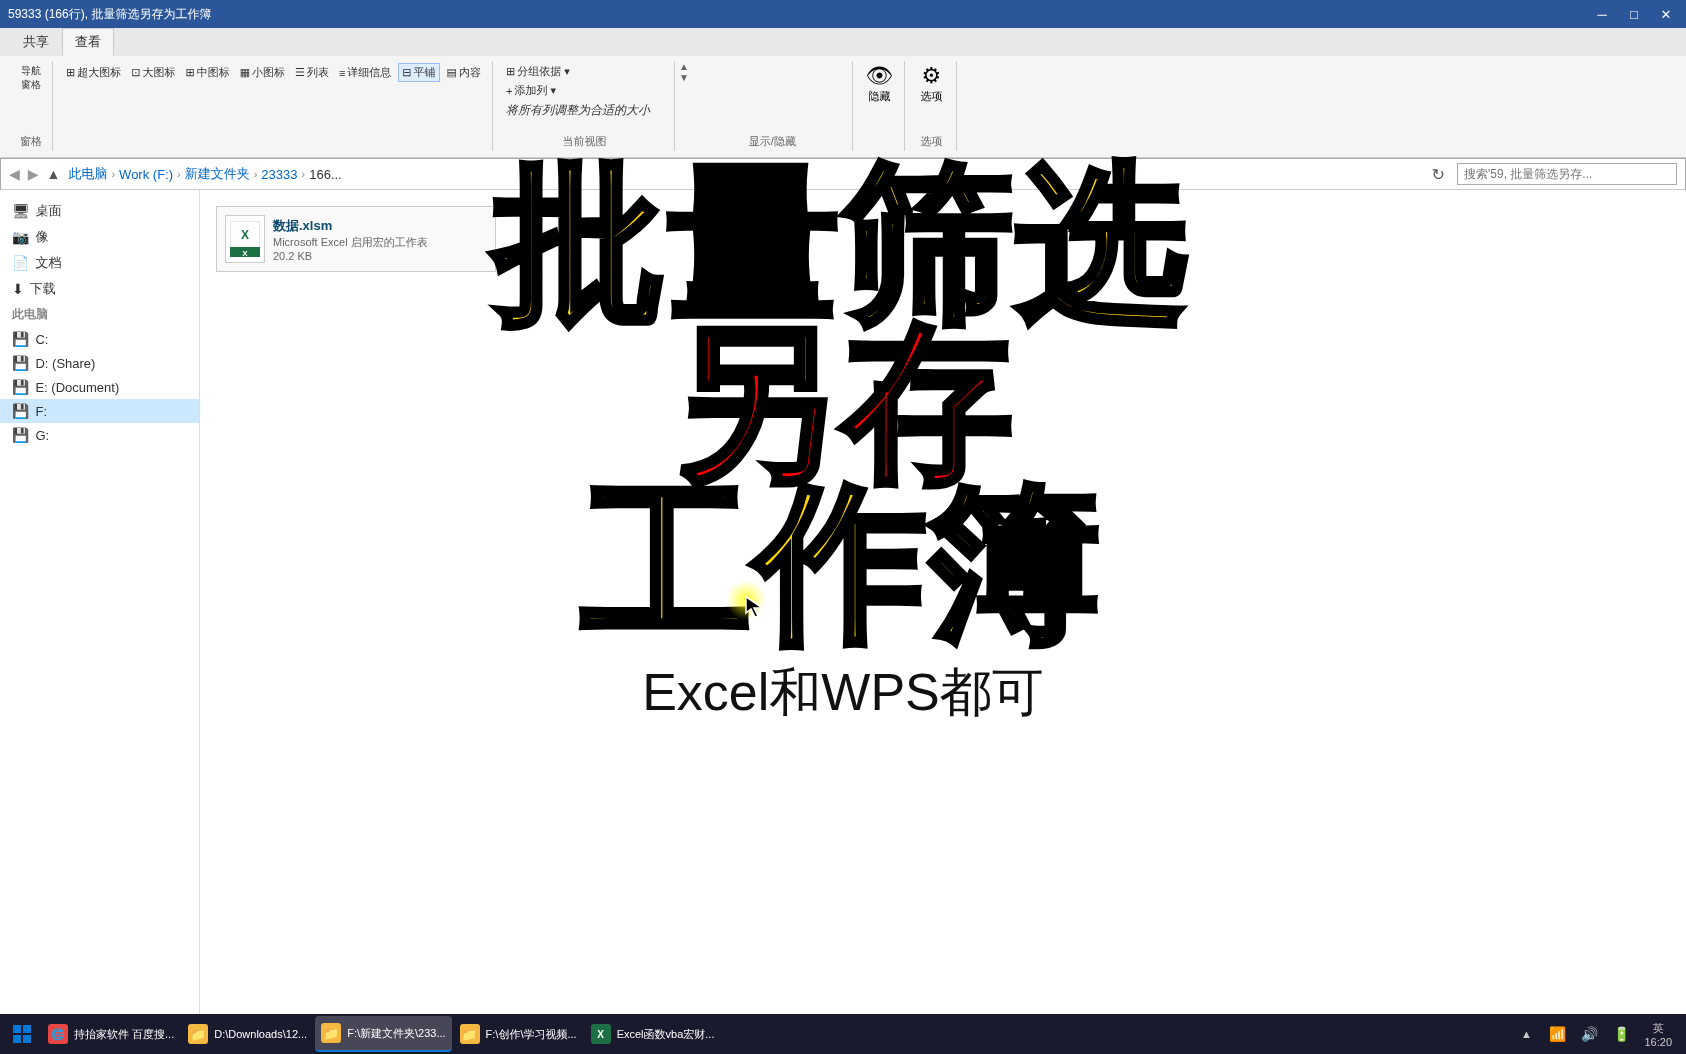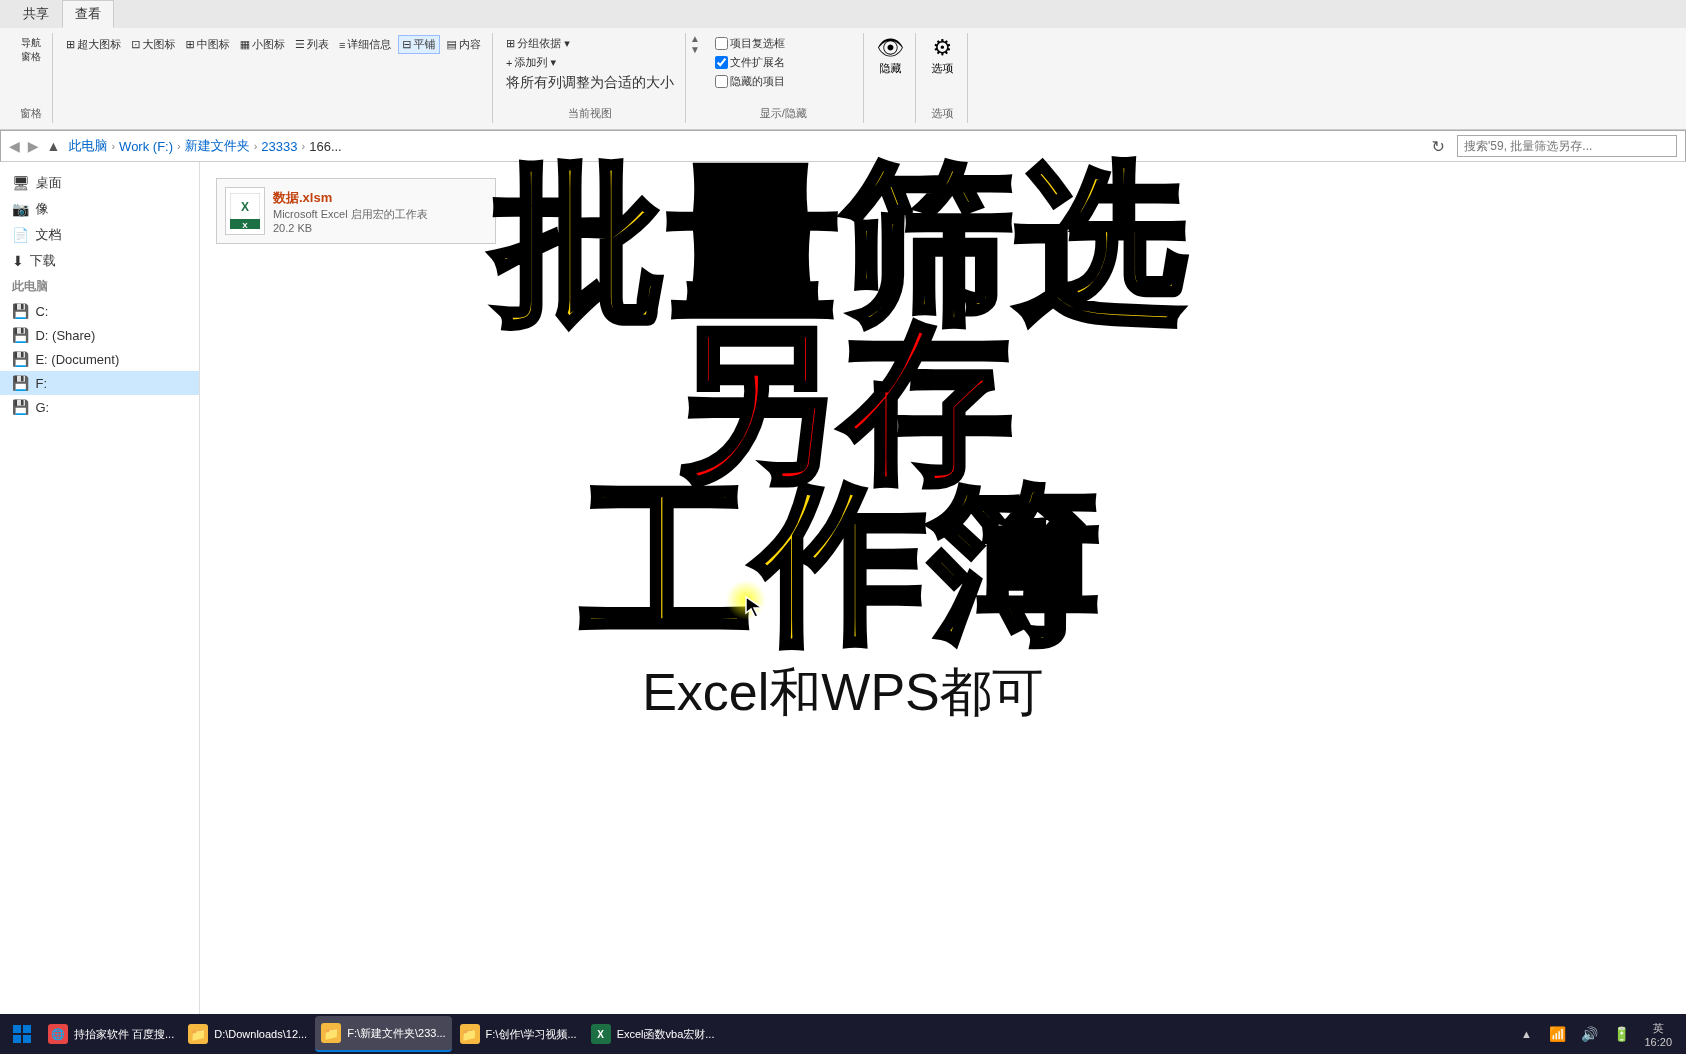--- a/index.html
+++ b/index.html
@@ -189,21 +189,21 @@
       width: 40px;
       height: 48px;
       background: #fff;
       border: 1px solid #ccc;
       position: relative;
       display: flex;
       align-items: center;
       justify-content: center;
     }
     .file-info { font-size: 12px; }
-    .file-name { font-weight: bold; color: #c2410c; font-size: 13px; }
+    .file-name { font-weight: bold; color: #0c4a6e; font-size: 13px; }
     .file-type { color: #666; font-size: 11px; }
     .file-size { color: #666; font-size: 11px; }
 
     
     .overlay {
       position: absolute;
       top: 130px;
       left: 0;
       width: 100%;
       height: calc(1054px - 130px - 40px);
@@ -371,20 +371,26 @@
       color: #fff;
       font-size: 13px;
       cursor: pointer;
     }
   </style>
 </head>
 <body>
 
 <div style="width:1686px;height:1054px;position:relative;">
 
+  <div class="title-bar">
+    <span class="title-bar-title">59333 (166行), 批量筛选另存为工作簿</span>
+    <div class="title-bar-btn">─</div>
+    <div class="title-bar-btn">□</div>
+    <div class="title-bar-btn close">✕</div>
+  </div>
 
   <div class="ribbon">
     <div class="ribbon-tabs">
       <div class="ribbon-tab">共享</div>
       <div class="ribbon-tab active">查看</div>
     </div>
     <div class="ribbon-content">
 
       <div class="ribbon-group" style="min-width:40px;">
         <div class="ribbon-btns">
@@ -433,47 +439,33 @@
       <div class="ribbon-group" style="min-width:180px;">
         <div class="ribbon-btns" style="flex-direction:column;">
           <div class="ribbon-btn">
             <span>⊞</span>
             <span>分组依据 ▾</span>
           </div>
           <div class="ribbon-btn">
             <span>+</span>
             <span>添加列 ▾</span>
           </div>
-          <div class="ribbon-btn" style="font-size:14px;">
+          <div class="ribbon-btn" style="font-size:12px;font-style:italic;">
             <span>将所有列调整为合适的大小</span>
           </div>
         </div>
         <div class="ribbon-group-label">当前视图</div>
       </div>
 
       <div style="display:flex;flex-direction:column;justify-content:center;padding:0 2px;">
         <div style="font-size:10px;color:#666;">▲</div>
         <div style="font-size:10px;color:#666;">▼</div>
       </div>
 
       <div class="ribbon-group" style="min-width:160px;">
-        <div class="ribbon-btns" style="flex-direction:column;">
-          <div class="ribbon-btn">
-            <input type="checkbox" style="pointer-events: all;">
-            <span>项目复选框</span>
-          </div>
-          <div class="ribbon-btn">
-            <input type="checkbox" checked="" style="pointer-events: all;">
-            <span>文件扩展名</span>
-          </div>
-          <div class="ribbon-btn">
-            <input type="checkbox" style="pointer-events: all;">
-            <span>隐藏的项目</span>
-          </div>
-        </div>
         <div class="ribbon-group-label">显示/隐藏</div>
       </div>
 
       <div class="ribbon-group" style="min-width:50px;align-items:center;">
         <div style="text-align:center;font-size:11px;">
           <div style="font-size:22px;">👁</div>
           <div>隐藏</div>
         </div>
         <div class="ribbon-group-label"></div>
       </div>

